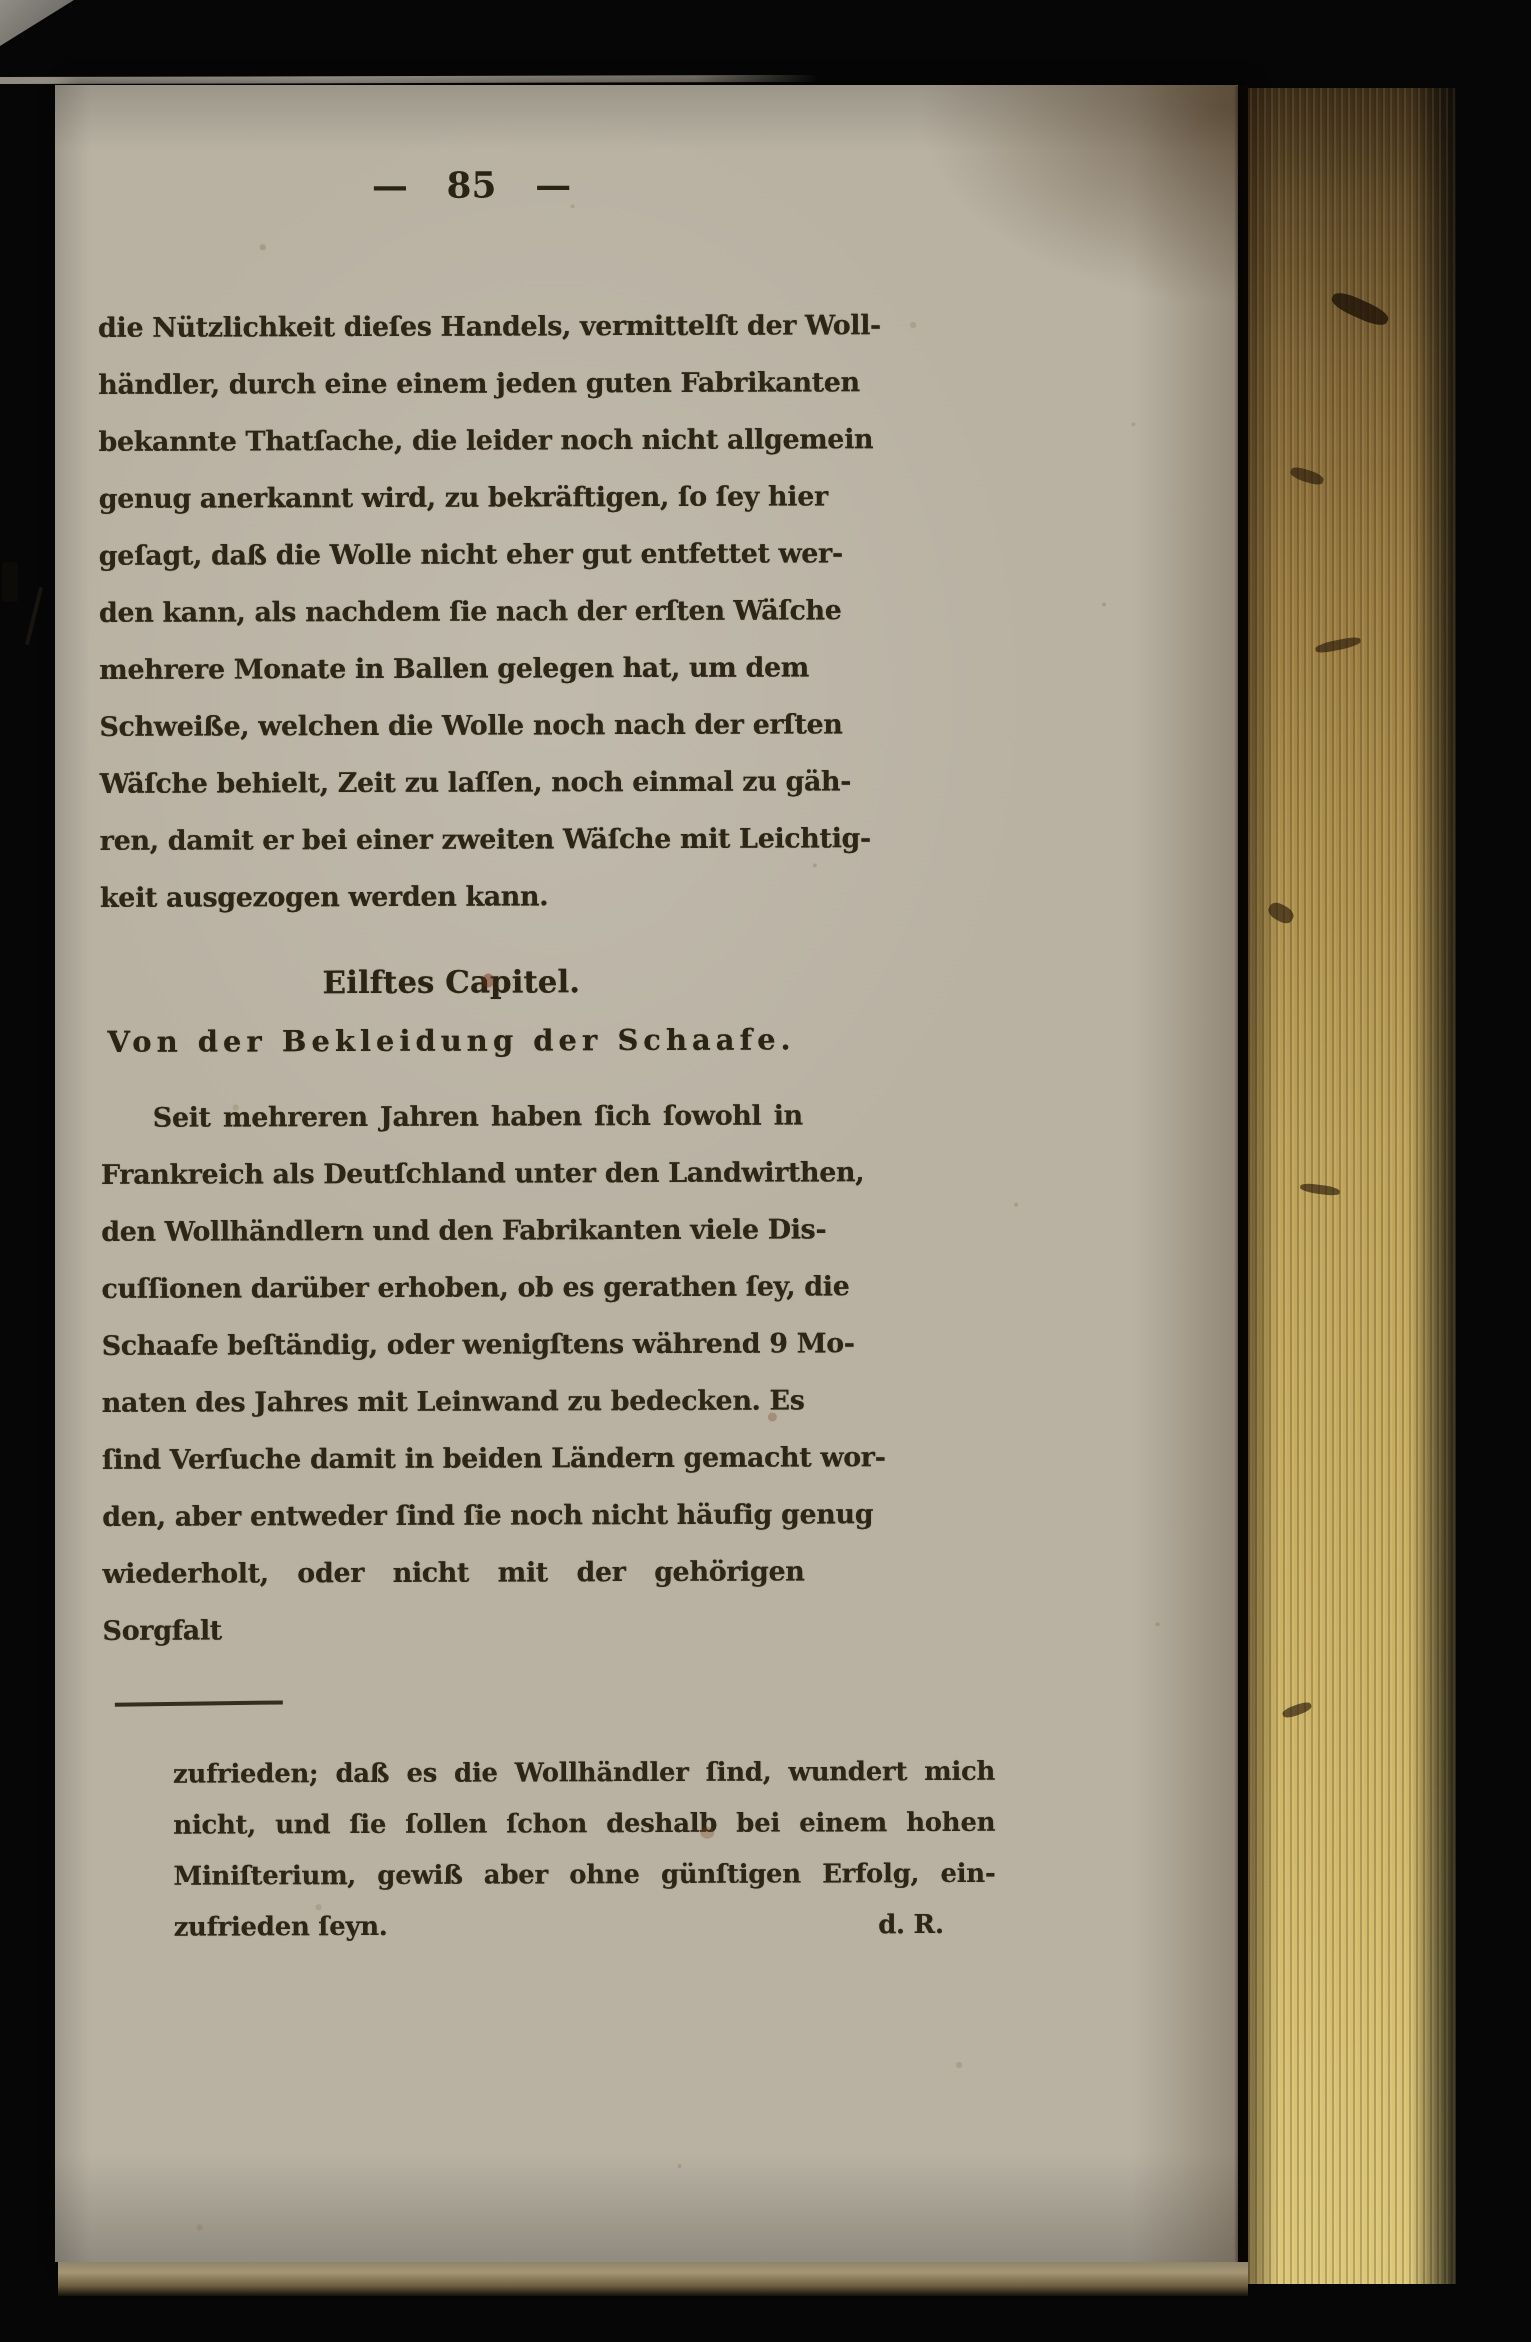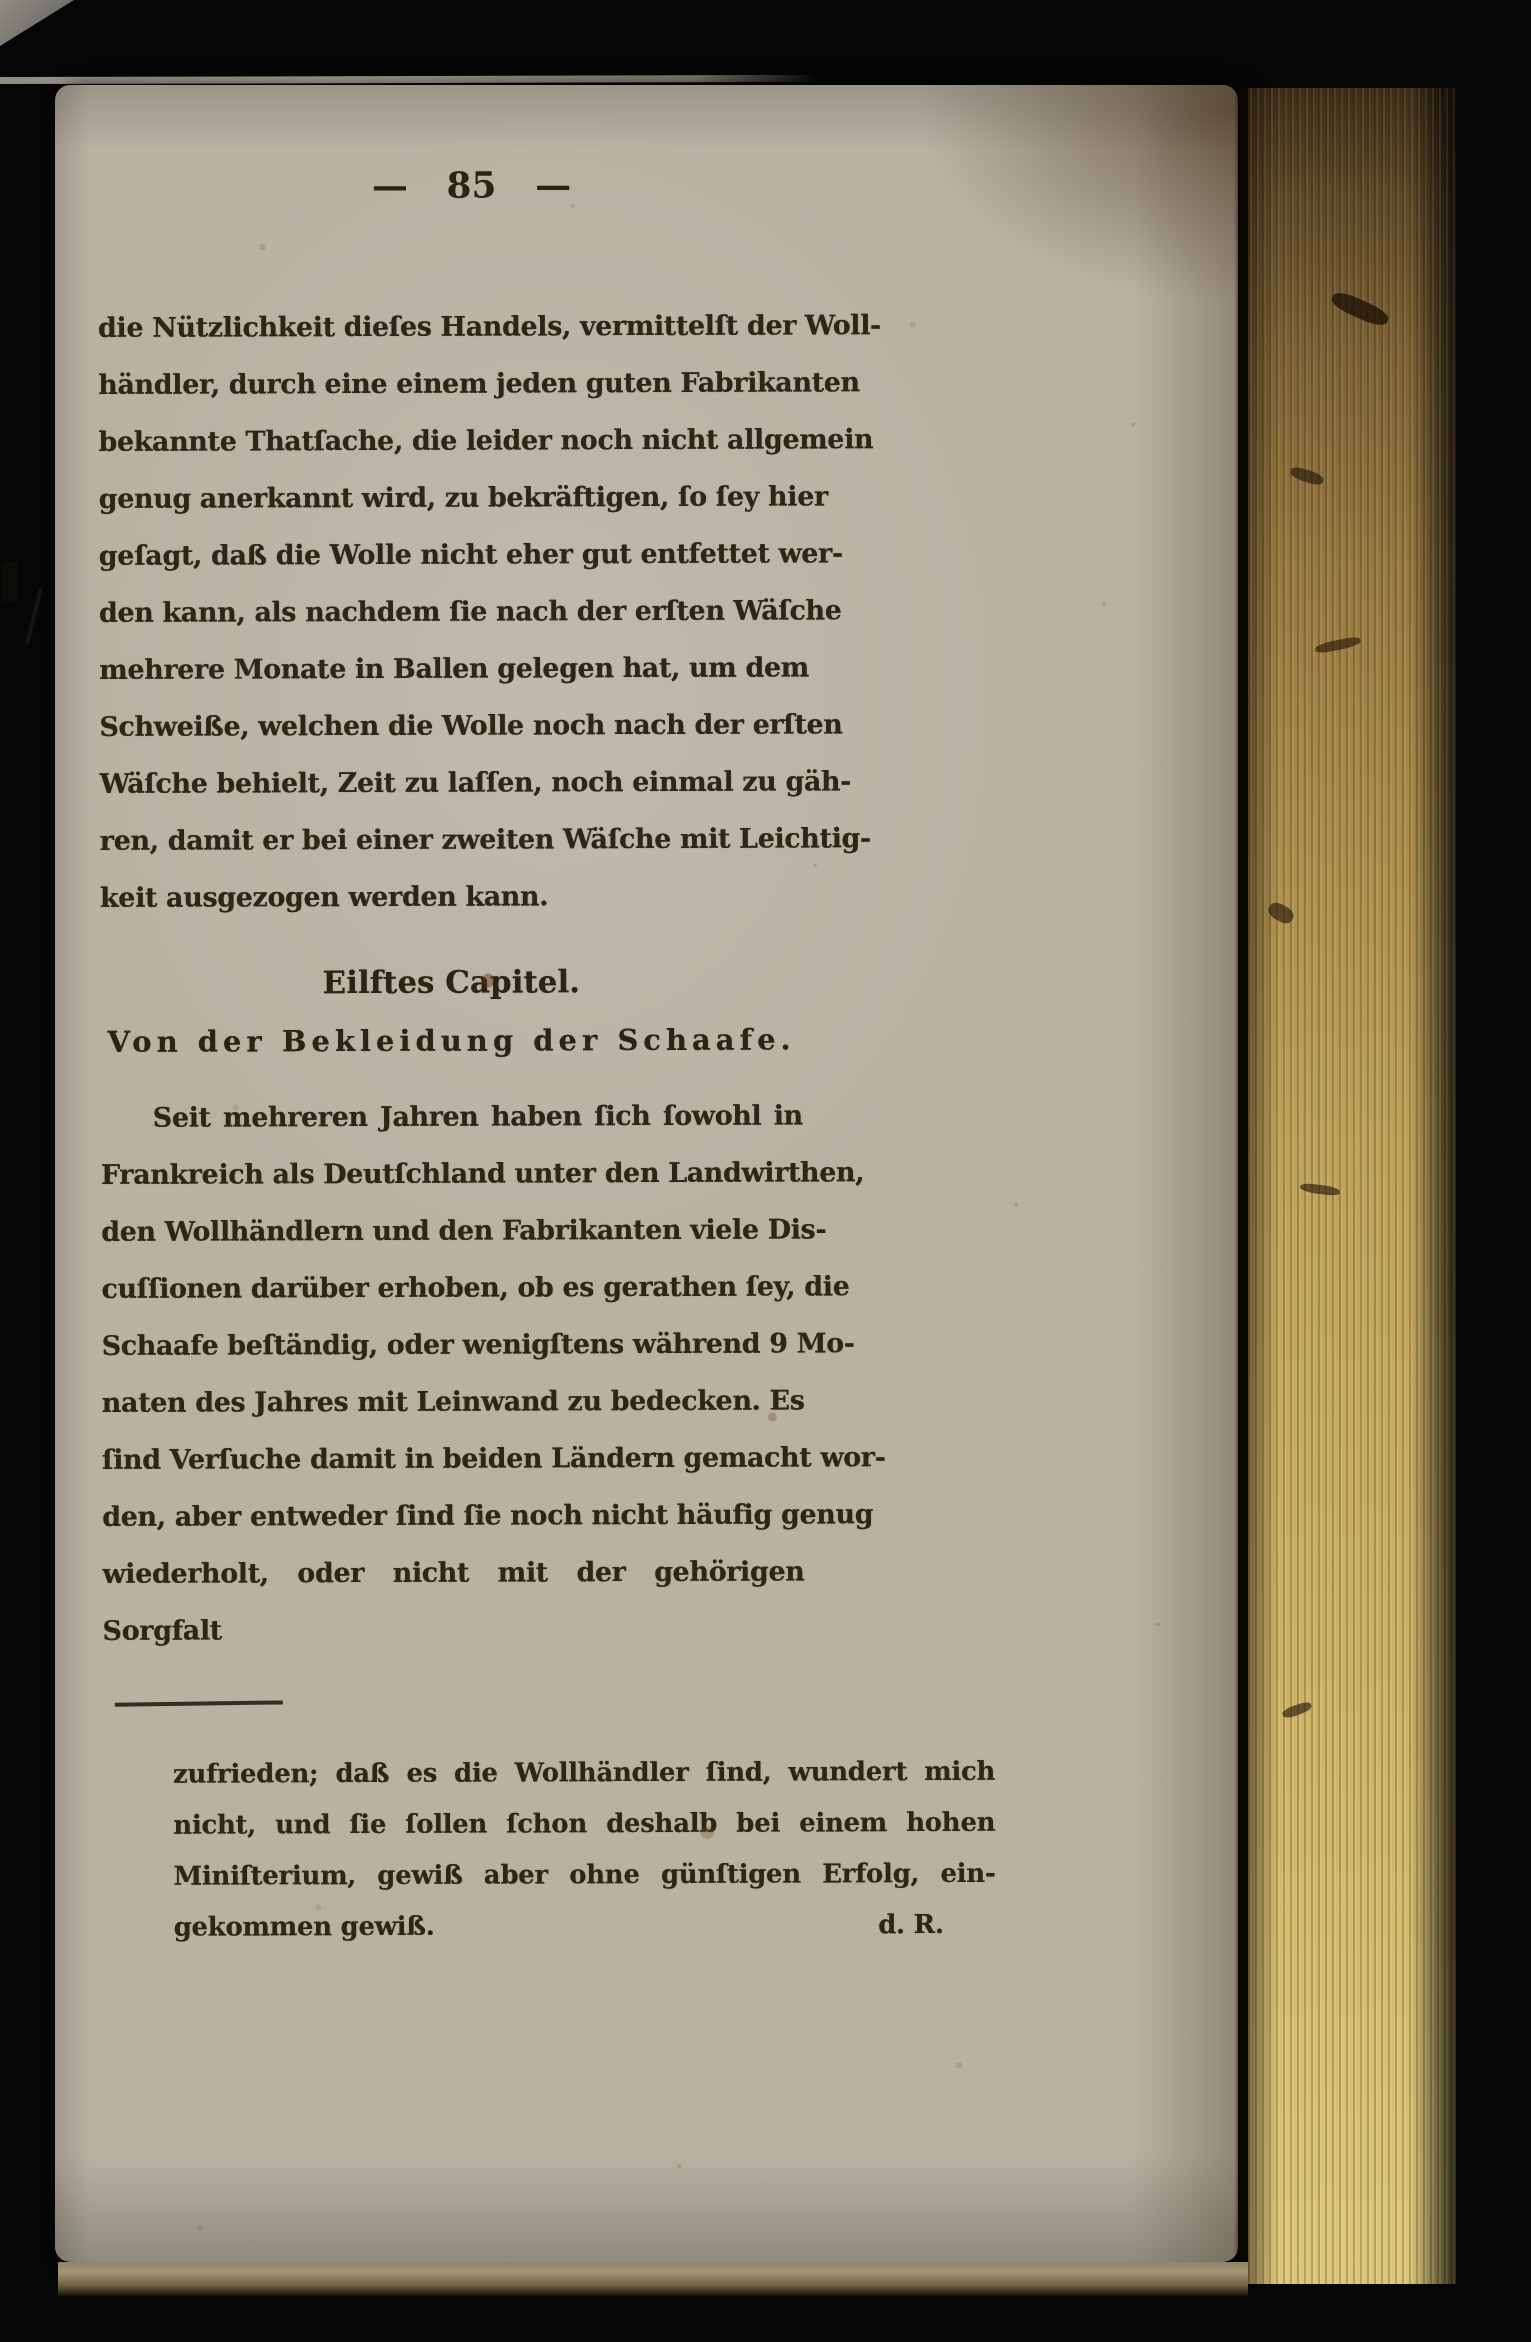--- a/index.html
+++ b/index.html
@@ -12,21 +12,20 @@
   
   .page {
     position:absolute; left:55px; top:85px; width:1183px; height:2177px;
     background:
       radial-gradient(ellipse 60% 40% at 42% 28%, rgba(255,255,255,0.10), transparent 70%),
       radial-gradient(ellipse 26% 9% at 99% 1%, rgba(58,38,16,0.55), transparent 100%),
       linear-gradient(90deg, rgba(0,0,0,0.14) 0%, transparent 3%, transparent 91%, rgba(64,46,24,0.32) 100%),
       linear-gradient(180deg, rgba(0,0,0,0.16) 0%, transparent 3%, transparent 95%, rgba(0,0,0,0.22) 100%),
       #b9b2a3;
     box-shadow: 10px 0 18px rgba(0,0,0,0.6);
-    border-radius: 15px;
   }
   .text-layer { position:absolute; inset:0; transform:rotate(-0.2deg); color:#2d2616; }
   .page-number {
     position:absolute; left:60px; top:78px; width:720px;
     text-align:center; font-size:36px; font-weight:700; word-spacing:26px;
     color:#2a2414;
   }
   .para { position:absolute; left:46px; width:702px; }
   .para-1 { top:212px; }
   .para-2 { top:1002px; }
@@ -166,21 +165,21 @@
         <div class="tline no-just">wiederholt, oder nicht mit der gehörigen Sorgfalt</div>
       </div>
 
       <div class="footnote-rule"></div>
 
       <div class="footnote">
         <div class="fline">zufrieden; daß es die Wollhändler ſind, wundert mich</div>
         <div class="fline">nicht, und ſie ſollen ſchon deshalb bei einem hohen</div>
         <div class="fline">Miniſterium, gewiß aber ohne günſtigen Erfolg, ein-</div>
         <div class="fline sig-row">
-          <span>gekommen gewiß.</span>
+          <span>zufrieden ſeyn.</span>
           <span class="sig">d. R.</span>
         </div>
       </div>
 
       <div class="stain s1"></div>
       <div class="stain s2"></div>
       <div class="stain s3"></div>
       <div class="stain s4"></div>
       <div class="speckles"></div>
     </div>

